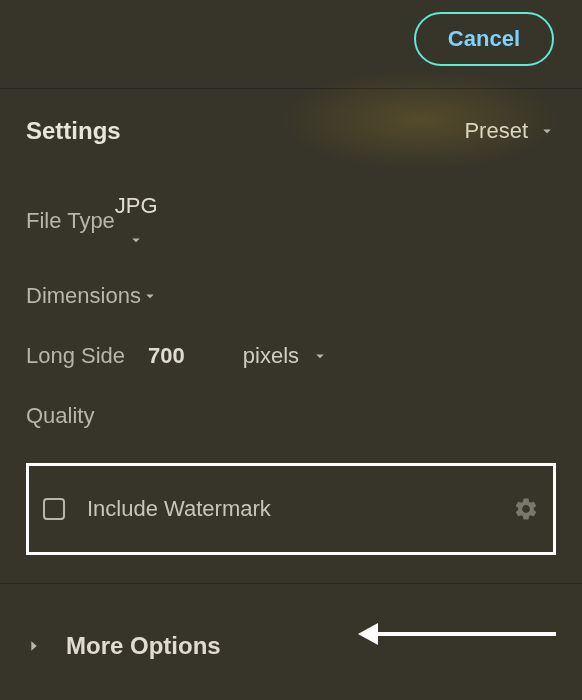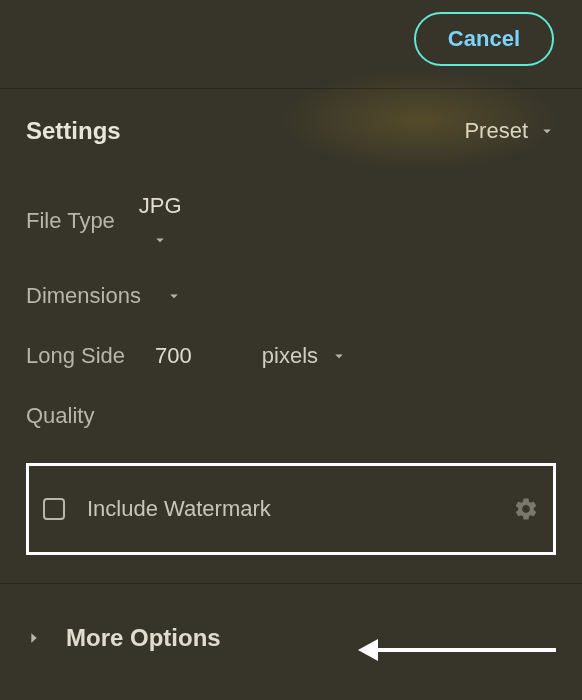--- a/index.html
+++ b/index.html
@@ -74,21 +74,20 @@
       display: flex;
       align-items: center;
       gap: 10px;
       font-size: 22px;
       color: #d8d6ca;
       cursor: pointer;
     }
     .row {
       display: flex;
       align-items: center;
-      gap: 24px;
       margin-bottom: 34px;
       font-size: 22px;
     }
     .row-label {
       color: #b8b6aa;
       min-width: auto;
     }
     .row-value {
       display: flex;
       align-items: center;
@@ -104,26 +103,26 @@
       align-items: center;
       justify-content: center;
     }
     .chevron-down svg, .chevron-right svg {
       fill: #b8b6aa;
     }
     .long-side-row {
       gap: 22px;
     }
     .long-side-row .row-label {
-      margin-right: 8px;
+      margin-right: 1px;
     }
     .long-side-value {
       color: #e0ddd0;
-      font-weight: 400;
-      margin-right: 48px;
+      font-weight: 700;
+      margin-right: 36px;
     }
     .units-dropdown {
       display: flex;
       align-items: center;
       gap: 12px;
       color: #d0cec2;
     }
     .watermark-box {
       border: 3px solid #fff;
       padding: 30px 14px;
@@ -156,22 +155,23 @@
       opacity: 0.6;
     }
     .gear-icon svg {
       fill: #a8a69a;
     }
     .more-section {
       padding: 40px 26px 20px 26px;
     }
     .more-options-row {
       display: flex;
-      align-items: flex-end;
+      align-items: flex-start;
       justify-content: space-between;
+      margin-top: 8px;
     }
     .more-options-left {
       display: flex;
       align-items: center;
       gap: 24px;
       cursor: pointer;
     }
     .chevron-right {
       width: 16px;
       height: 20px;

